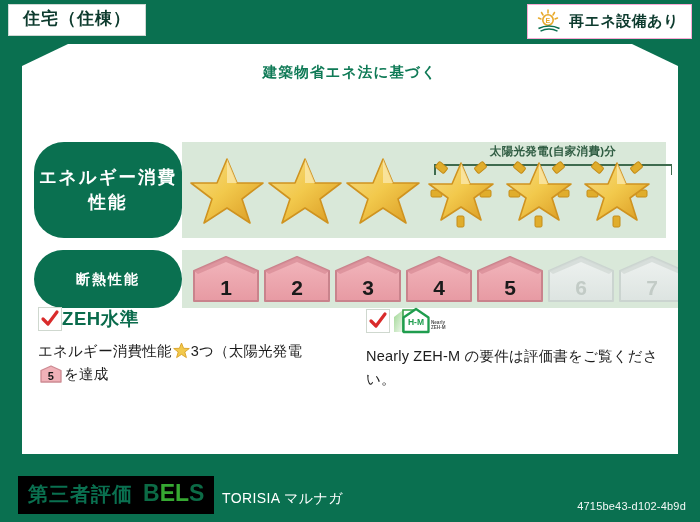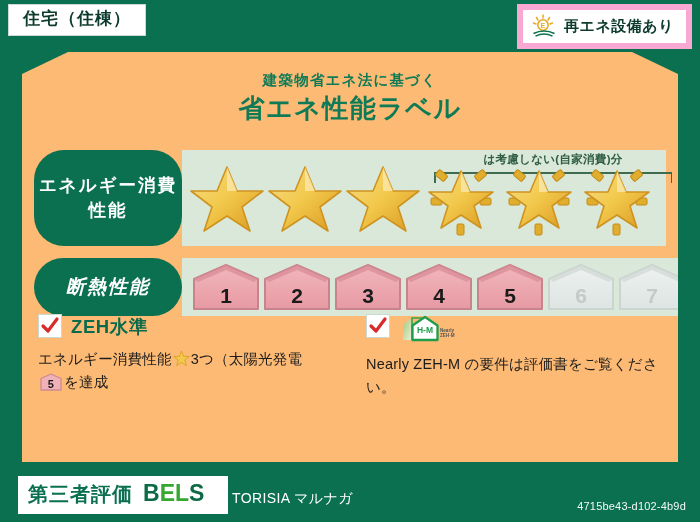--- a/index.html
+++ b/index.html
@@ -15,31 +15,31 @@
   .top-tag{
     position:absolute;left:8px;top:4px;
     background:#fff;border:1px solid #cfd8d4;
     padding:5px 14px 6px 14px;
     font-size:17px;font-weight:bold;color:#0d3b2e;
     letter-spacing:1px;line-height:1.1;
   }
   
   .renew-badge{
     position:absolute;right:8px;top:4px;
-    background:#fff;border:6px solid #f9a8d4;
+    background:#fff;border:1px solid #f9a8d4;
     padding:4px 12px 5px 8px;
     display:flex;align-items:center;gap:7px;
     font-size:15px;font-weight:bold;color:#0d3b2e;letter-spacing:.5px;
   }
   .renew-badge .sun-ico{width:26px;height:24px;display:block;flex:0 0 auto;}
 
   
   .panel{
-    position:absolute;left:22px;top:52px;width:656px;height:410px;
-    background:#fdba74;
+    position:absolute;left:22px;top:44px;width:656px;height:410px;
+    background:#ffffff;
     clip-path:polygon(0 22px, 46px 0, 610px 0, 656px 22px, 656px 410px, 0 410px);
   }
 
   .head{padding-top:20px;text-align:center;}
   .head .sub{
     font-size:14.5px;font-weight:bold;color:#0f7a56;letter-spacing:1.2px;
     line-height:1.2;
   }
   .head .main{
     font-size:26px;font-weight:bold;color:#0f7a56;letter-spacing:1.5px;
@@ -54,21 +54,21 @@
     width:148px;flex:0 0 148px;
     display:flex;align-items:center;justify-content:center;
     text-align:center;font-size:17.5px;font-weight:bold;
     letter-spacing:2px;line-height:1.45;border-radius:30px;
   }
   .row-val{
     flex:1 1 auto;background:#d9e8d9;
     display:flex;align-items:center;position:relative;
   }
   .row-energy .row-val{height:96px;padding-left:6px;}
-  .row-insul  .row-key{font-size:19px;font-style:italic;}
+  .row-insul  .row-key{font-size:14px;}
   .row-insul  .row-val{height:58px;padding-left:10px;}
 
   
   .stars{display:flex;align-items:center;gap:0px;}
   .star-slot{position:relative;width:78px;height:80px;display:block;}
   .star-slot svg{position:absolute;left:0;top:0;width:78px;height:80px;}
 
   
   .solar-bracket{
     position:absolute;left:252px;top:2px;width:238px;height:32px;
@@ -96,21 +96,21 @@
     position:absolute;left:0;right:0;bottom:5px;text-align:center;
     font-size:21px;font-weight:bold;line-height:1;
   }
   .house-on  .house-num{color:#1a1a1a;}
   .house-off .house-num{color:#c2cbc6;}
 
   
   .cols{position:absolute;left:16px;top:262px;width:624px;display:flex;gap:14px;}
   .col{flex:1 1 50%;}
   .col-right{padding-left:18px;}
-  .col-head{display:flex;gap:9px;}
+  .col-head{display:flex;align-items:center;}
   .chk{
     width:22px;height:22px;flex:0 0 auto;border:1.6px solid #cfd8cf;background:#fff;
     display:block;
   }
   .col-title{
     font-size:18.5px;font-weight:bold;color:#0a6b4c;letter-spacing:.6px;
     white-space:nowrap;
   }
   .zehm-logo{width:56px;height:30px;flex:0 0 auto;display:block;}
   .col-body{
@@ -121,31 +121,31 @@
   .inline-house{display:inline-block;vertical-align:-4px;width:22px;height:18px;margin:0 2px;position:relative;}
   .inline-house svg{position:absolute;left:0;top:0;width:22px;height:18px;}
   .inline-house i{
     position:absolute;left:0;right:0;bottom:1px;text-align:center;
     font-style:normal;font-size:11px;font-weight:bold;color:#1a1a1a;line-height:1;
   }
 
   
   .foot-left{
     position:absolute;left:18px;bottom:8px;
-    background:#ffffff;padding:5px 24px 6px 10px;
+    background:#000000;padding:5px 10px 6px 10px;
     display:flex;align-items:baseline;gap:10px;
   }
   .foot-left .f3{font-size:20px;font-weight:bold;color:#0a7050;letter-spacing:1px;}
   .bels{font-size:23px;font-weight:bold;letter-spacing:0px;line-height:1;}
   .bels .b1{color:#0c6b46;}
   .bels .b2{color:#36a832;}
   .bels .b3{color:#36a832;}
   .bels .b4{color:#0c6b46;}
   .foot-org{
-    position:absolute;left:232px;bottom:14px;
+    position:absolute;left:222px;bottom:14px;
     color:#fff;font-size:14px;letter-spacing:.4px;
   }
   .foot-right{
     position:absolute;right:14px;bottom:10px;text-align:right;color:#fff;
   }
   .foot-right .date{font-size:14.5px;letter-spacing:.3px;}
   .foot-right .uid{font-size:11px;margin-top:3px;letter-spacing:.2px;opacity:.95;}
 </style>
 </head>
 <body>
@@ -170,31 +170,30 @@
       <path d="M2.5 19.5 Q13 14.5 23.5 19.5" fill="none" stroke="#0a7050" stroke-width="1.7"></path>
       <path d="M4.5 22.2 Q13 18 21.5 22.2" fill="none" stroke="#0a7050" stroke-width="1.5"></path>
     </svg>
     <span>再エネ設備あり</span>
   </div>
 
   <div class="panel">
 
     <div class="head">
       <div class="sub">建築物省エネ法に基づく</div>
-      <div class="main">省エネ性能ラベル</div>
     </div>
 
     <div class="rows">
 
       <div class="row row-energy">
         <div class="row-key">エネルギー消費性能</div>
         <div class="row-val">
 
           <div class="solar-bracket">
-            <div class="bk-txt">は考慮しない(自家消費)分</div>
+            <div class="bk-txt">太陽光発電(自家消費)分</div>
             <div class="bk-line"></div>
             <div class="bk-l"></div>
             <div class="bk-r"></div>
           </div>
 
           <div class="stars">
 
             <span class="star-slot">
               <svg viewBox="0 0 78 80">
                 <defs>

